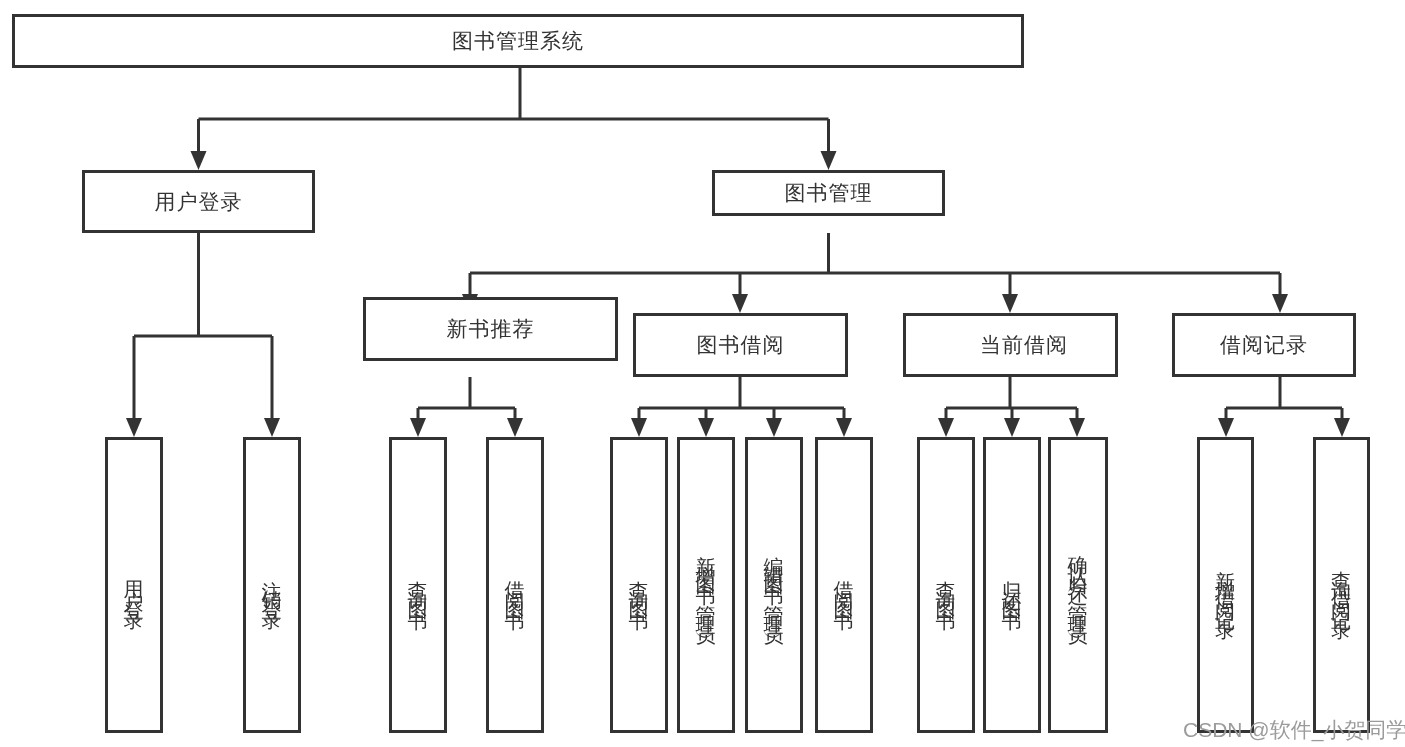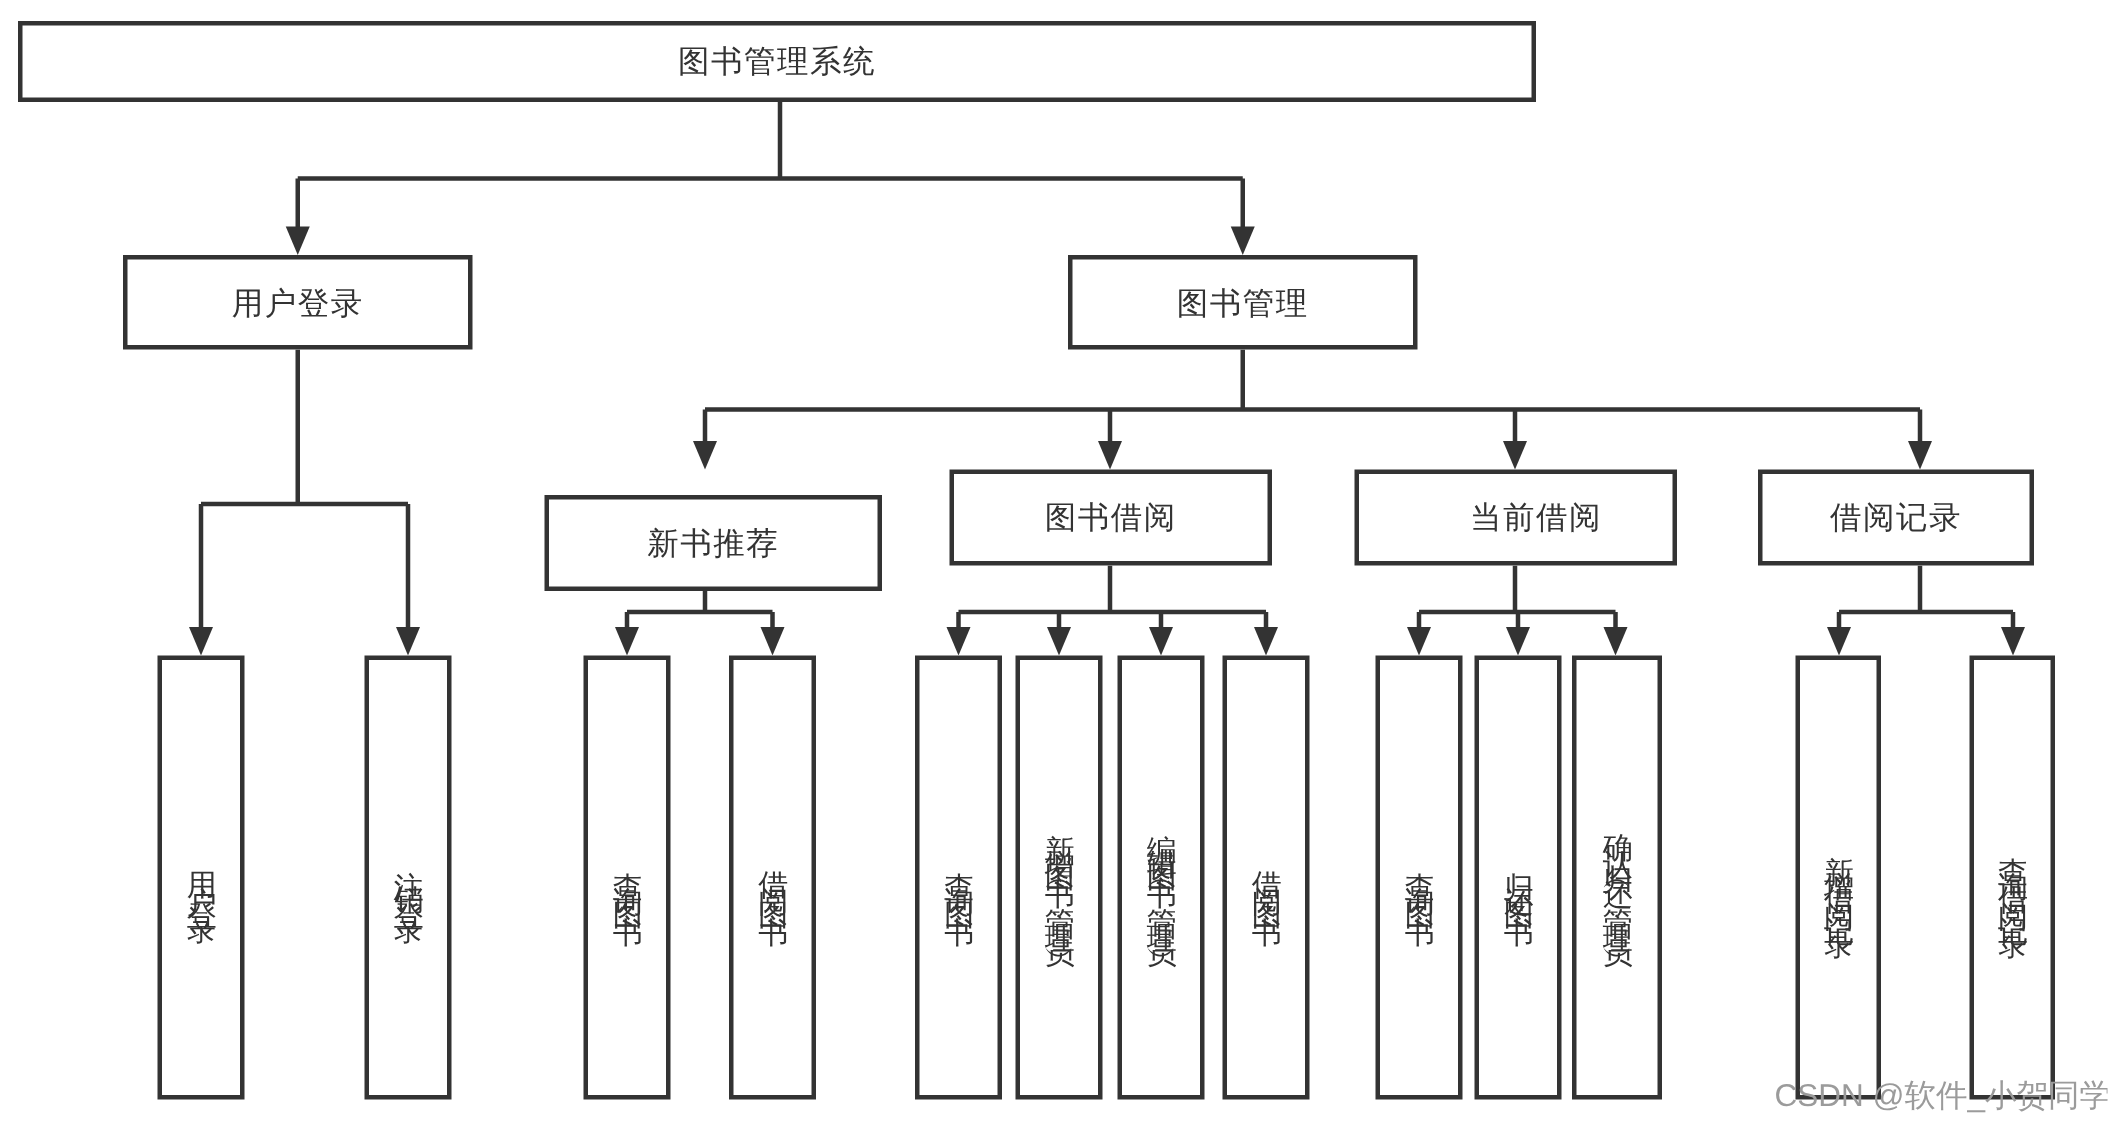--- a/index.html
+++ b/index.html
@@ -102,25 +102,25 @@
     <polygon fill="currentColor" stroke="none" points="1334,418 1350,418 1342,437"></polygon>
   </svg>
 
   <div class="node h" style="left:12px; top:14px; width:1012px; height:54px;">
     <span>图书管理系统</span>
   </div>
 
   <div class="node h" style="left:82px; top:170px; width:233px; height:63px;">
     <span>用户登录</span>
   </div>
-  <div class="node h" style="left:712px; top:170px; width:233px; height:63px;">
+  <div class="node h" style="left:712px; top:170px; width:233px; height:46px;">
     <span>图书管理</span>
   </div>
 
-  <div class="node h" style="left:363px; top:330px; width:225px; height:64px;">
+  <div class="node h" style="left:363px; top:297px; width:255px; height:64px;">
     <span>新书推荐</span>
   </div>
   <div class="node h" style="left:633px; top:313px; width:215px; height:64px;text-align:right;">
     <span>图书借阅</span>
   </div>
   <div class="node h" style="left:903px; top:313px; width:215px; height:64px;padding-left:27px;">
     <span>当前借阅</span>
   </div>
   <div class="node h" style="left:1172px; top:313px; width:184px; height:64px;font-family:Liberation Mono, monospace;">
     <span>借阅记录</span>

